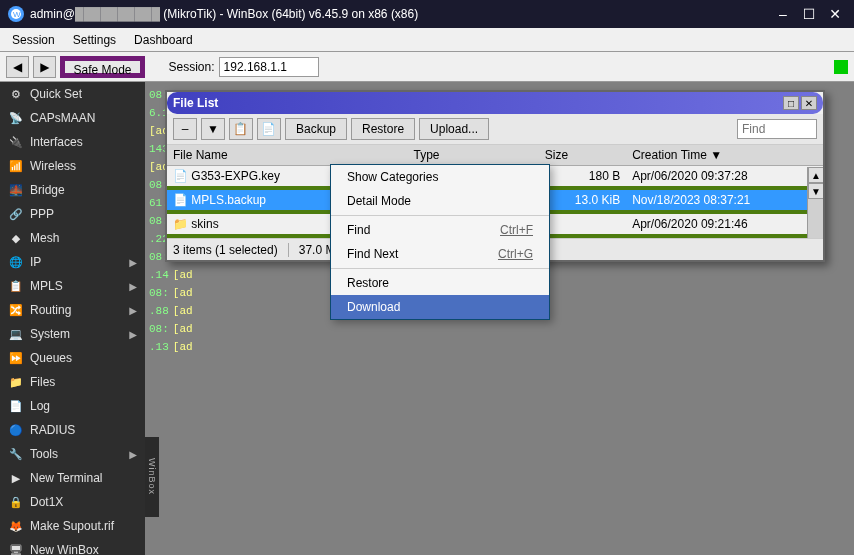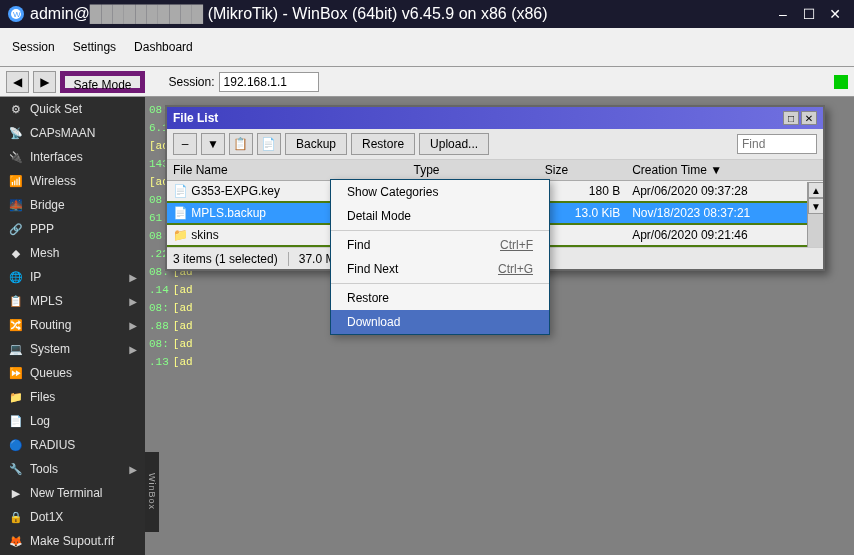--- a/index.html
+++ b/index.html
@@ -53,21 +53,21 @@
       display: flex;
       align-items: center;
       justify-content: center;
     }
 
     
     .menu-bar {
       background: #f0f0f0;
       display: flex;
       align-items: center;
-      height: 39px;
+      height: 24px;
       padding: 0 4px;
       border-bottom: 1px solid #999;
       gap: 2px;
     }
     .menu-item {
       padding: 2px 8px;
       cursor: pointer;
       font-size: 12px;
     }
 
@@ -197,20 +197,21 @@
       box-shadow: 4px 4px 8px rgba(0,0,0,0.4);
     }
     .window-title-bar {
       background: linear-gradient(to right, #4040c0, #7070e0);
       color: #fff;
       display: flex;
       align-items: center;
       justify-content: space-between;
       height: 22px;
       padding: 0 6px;
+      border-radius: 10px;
     }
     .window-title-text {
       font-size: 12px;
       font-weight: bold;
     }
     .window-controls {
       display: flex;
       gap: 2px;
     }
     .window-ctrl-btn {
@@ -272,21 +273,21 @@
     }
     .file-table thead th {
       background: #d8d8d8;
       border-bottom: 1px solid #aaa;
       padding: 3px 6px;
       text-align: left;
       font-weight: normal;
       cursor: pointer;
     }
     .file-table tbody tr {
-      border-bottom: 2px solid #4d7c0f;
+      border-bottom: 4px solid #4d7c0f;
     }
     .file-table tbody tr.selected { background: #3399ff; color: #fff; }
     .file-table td {
       padding: 3px 6px;
     }
 
     
     .file-list-scroll {
       overflow-y: auto;
       max-height: 120px;
@@ -387,21 +388,21 @@
 <body>
 
 <div class="title-bar">
   <div class="title-bar-left">
     <div class="title-bar-icon">
       <svg width="12" height="12" viewBox="0 0 12 12">
           <circle cx="6" cy="6" r="5" fill="#fff"></circle>
           <text x="3" y="9" font-size="8" fill="#4a9eff">W</text>
         </svg>
     </div>
-    <span style="font-size:16px;">
+    <span style="font-size:12px;">
       <span>admin@</span><span style="color:#aaa;">██████████</span>
       <span>(MikroTik) - WinBox (64bit) v6.45.9 on x86 (x86)</span>
     </span>
   </div>
   <div class="title-bar-controls">
     <button class="title-bar-btn">–</button>
     <button class="title-bar-btn">☐</button>
     <button class="title-bar-btn close">✕</button>
   </div>
 </div>

